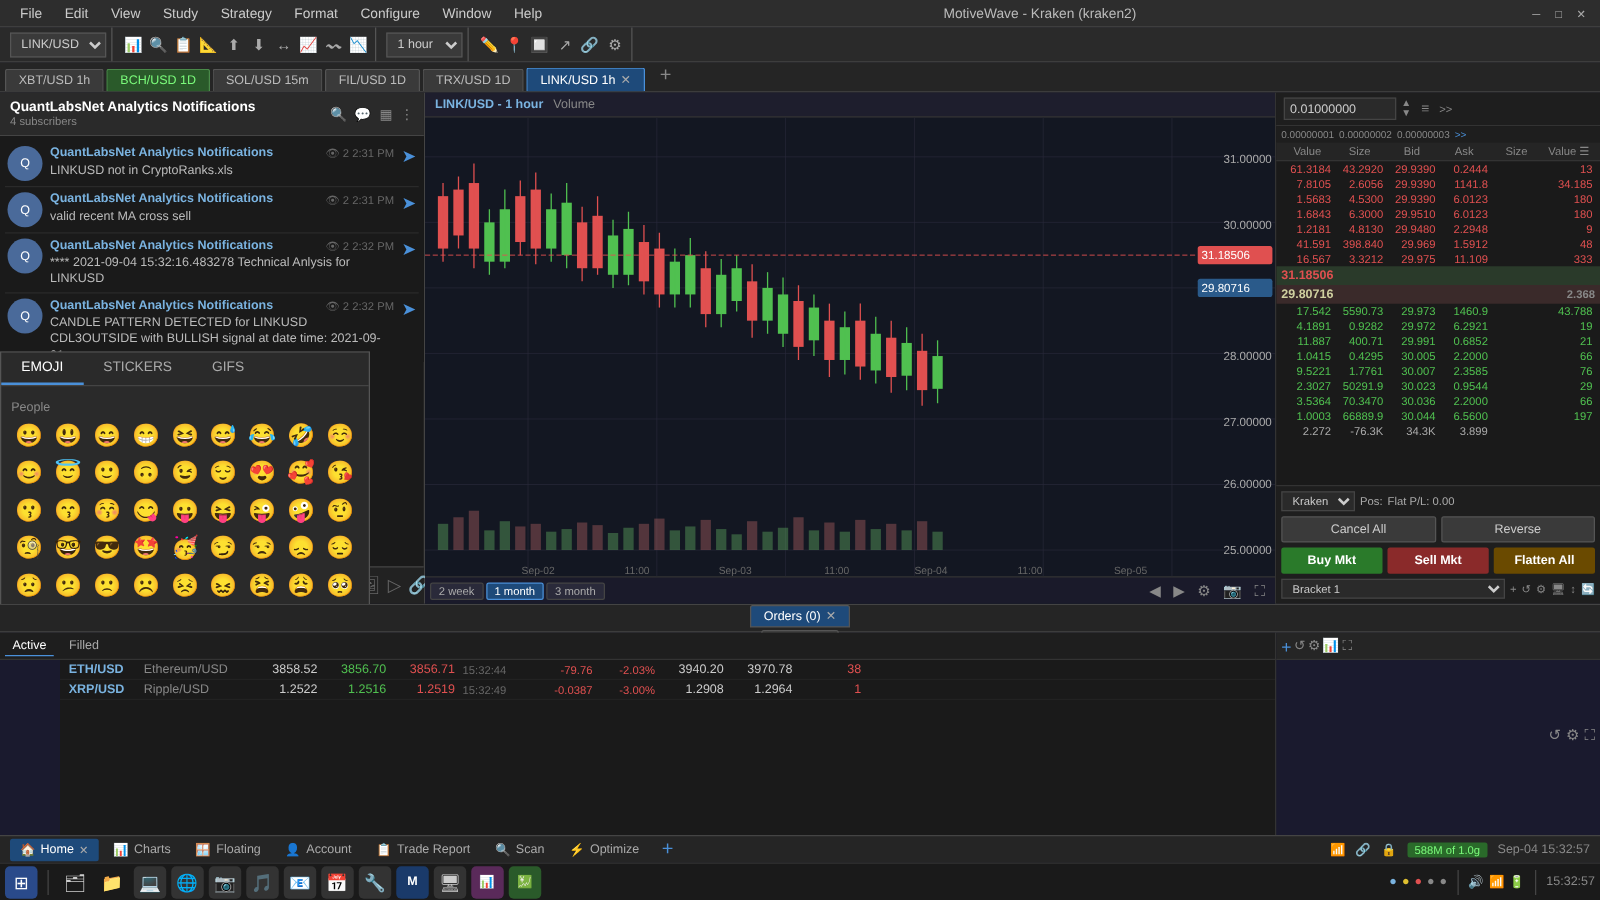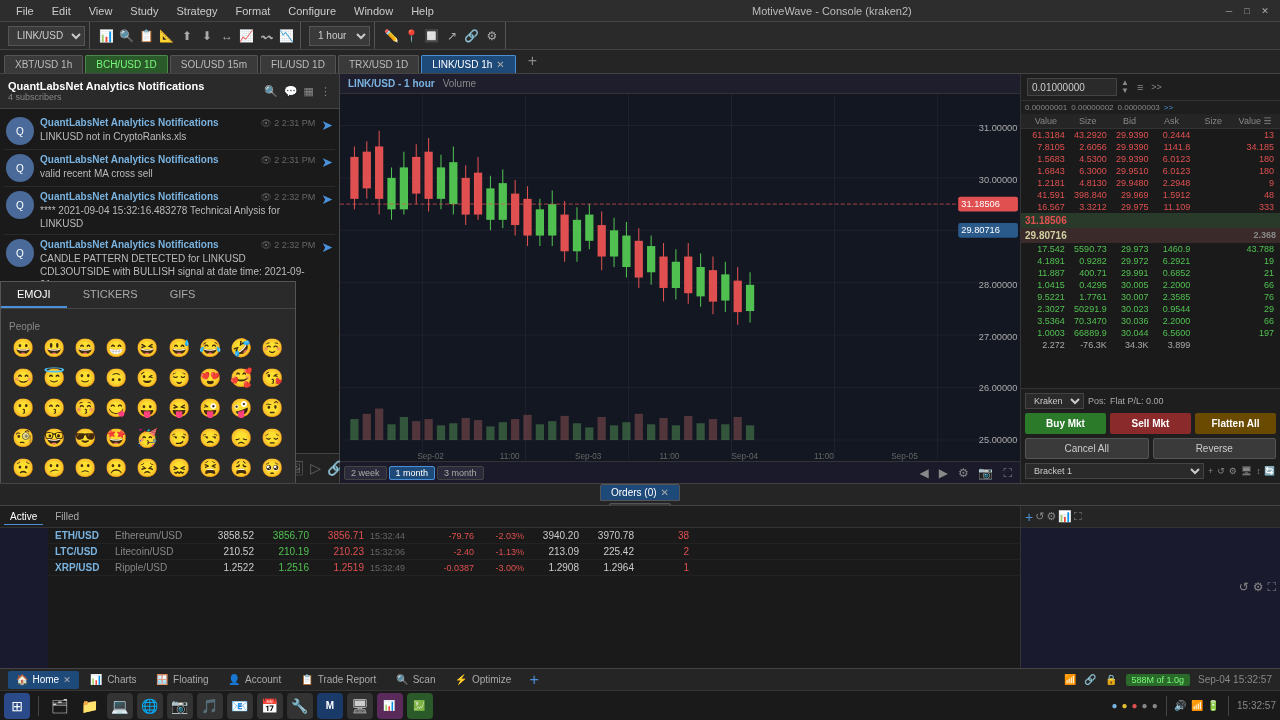--- a/index.html
+++ b/index.html
@@ -140,21 +140,21 @@
     <span class="menu-item">File</span>
     <span class="menu-item">Edit</span>
     <span class="menu-item">View</span>
     <span class="menu-item">Study</span>
     <span class="menu-item">Strategy</span>
     <span class="menu-item">Format</span>
     <span class="menu-item">Configure</span>
     <span class="menu-item">Window</span>
     <span class="menu-item">Help</span>
   </div>
-  <div class="title">MotiveWave - Console (kraken2)</div>
+  <div class="title">MotiveWave - Kraken (kraken2)</div>
   <div class="window-controls">
     <div class="win-btn">─</div>
     <div class="win-btn">□</div>
     <div class="win-btn">✕</div>
   </div>
 </div>
 
 <div class="toolbar">
   <div class="toolbar-section">
     <select class="toolbar-select">
@@ -677,27 +677,27 @@
 
       <div class="order-controls">
         <div class="order-controls-row">
           <select class="kraken-select">
             <option>Kraken</option>
           </select>
           <span class="pos-info">Pos:</span>
           <span>Flat P/L: 0.00</span>
         </div>
         <div class="order-btn-row">
+          <button class="cancel-btn">Cancel All</button>
+          <button class="reverse-btn">Reverse</button>
+        </div>
+        <div class="order-btn-row">
           <button class="buy-btn">Buy Mkt</button>
           <button class="sell-btn">Sell Mkt</button>
           <button class="flatten-btn">Flatten All</button>
-        </div>
-        <div class="order-btn-row">
-          <button class="cancel-btn">Cancel All</button>
-          <button class="reverse-btn">Reverse</button>
         </div>
         <div class="bracket-row">
           <select class="bracket-select">
             <option>Bracket 1</option>
           </select>
           <span style="cursor:pointer; color:#888;">+</span>
           <span style="cursor:pointer; color:#888;">↺</span>
           <span style="cursor:pointer; color:#888;">⚙</span>
           <span style="cursor:pointer; color:#888;">🖥</span>
           <span style="cursor:pointer; color:#888;">↕</span>
@@ -740,33 +740,20 @@
             <div class="symbol-full">Ethereum/USD</div>
             <div class="symbol-price">3858.52</div>
             <div class="symbol-bid">3856.70</div>
             <div class="symbol-ask">3856.71</div>
             <div class="symbol-time">15:32:44</div>
             <div class="symbol-change neg">-79.76</div>
             <div class="symbol-change neg">-2.03%</div>
             <div class="symbol-price">3940.20</div>
             <div class="symbol-price">3970.78</div>
             <div class="symbol-price" style="color:#e05050;">38</div>
-          </div>
-          <div class="symbol-row">
-            <div class="symbol-name">LTC/USD</div>
-            <div class="symbol-full">Litecoin/USD</div>
-            <div class="symbol-price">210.52</div>
-            <div class="symbol-bid">210.19</div>
-            <div class="symbol-ask">210.23</div>
-            <div class="symbol-time">15:32:06</div>
-            <div class="symbol-change neg">-2.40</div>
-            <div class="symbol-change neg">-1.13%</div>
-            <div class="symbol-price">213.09</div>
-            <div class="symbol-price">225.42</div>
-            <div class="symbol-price" style="color:#e05050;">2</div>
           </div>
           <div class="symbol-row">
             <div class="symbol-name">XRP/USD</div>
             <div class="symbol-full">Ripple/USD</div>
             <div class="symbol-price">1.2522</div>
             <div class="symbol-bid">1.2516</div>
             <div class="symbol-ask">1.2519</div>
             <div class="symbol-time">15:32:49</div>
             <div class="symbol-change neg">-0.0387</div>
             <div class="symbol-change neg">-3.00%</div>

